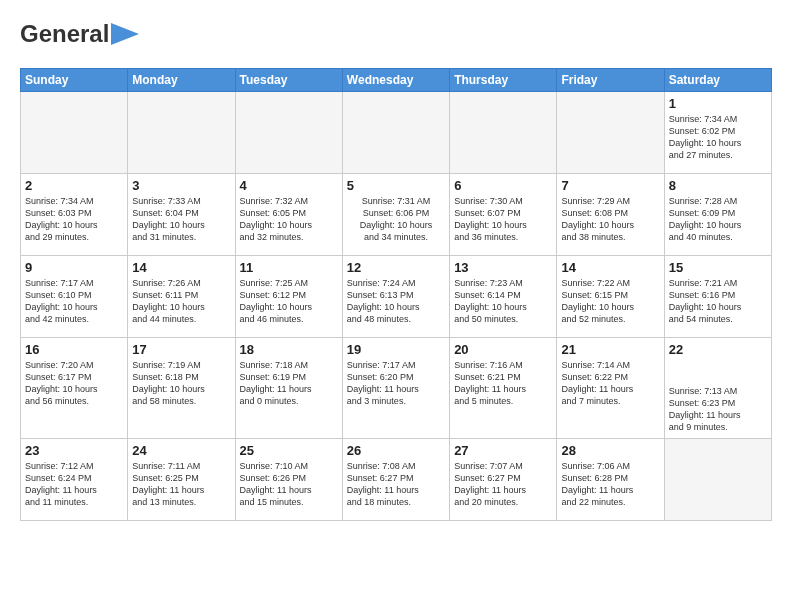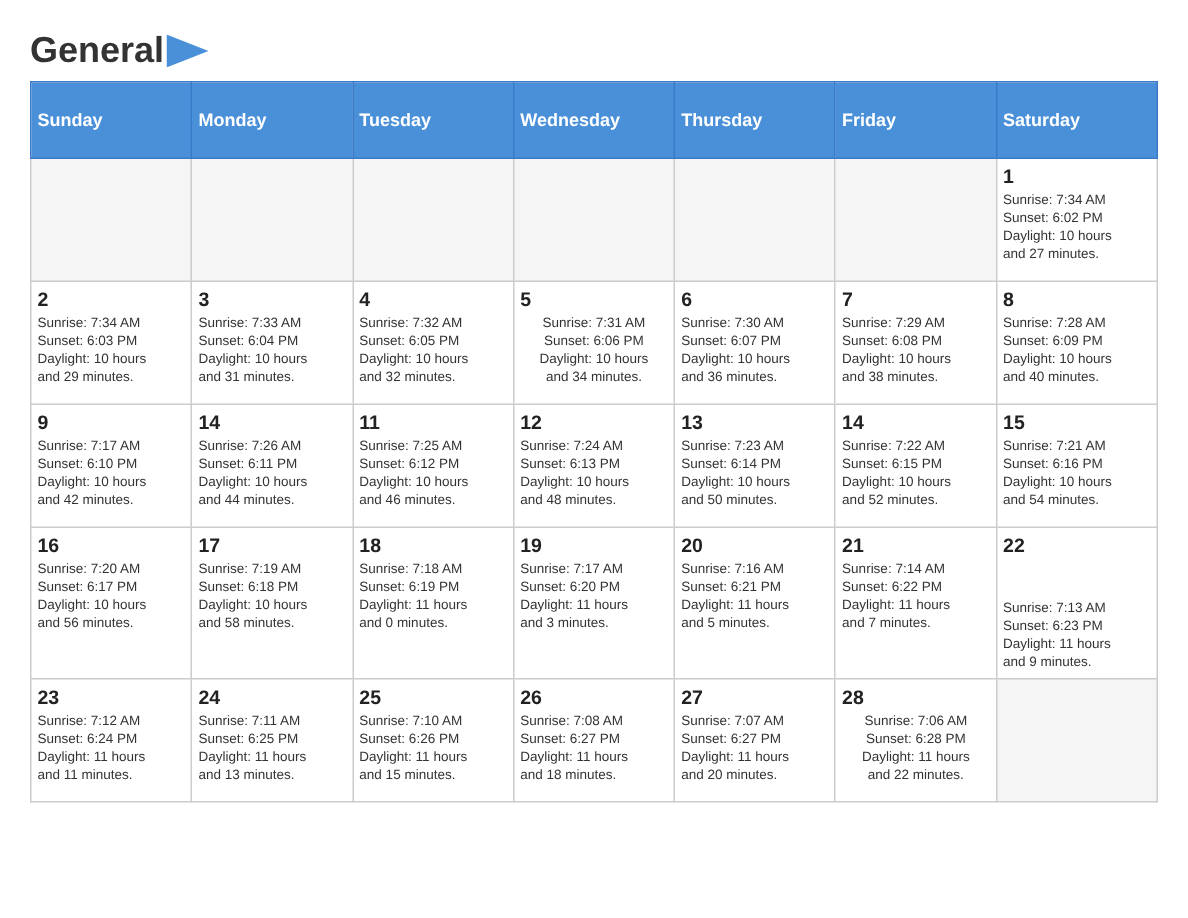--- a/index.html
+++ b/index.html
@@ -11,21 +11,21 @@
       overflow: hidden;
     }
     .container {
       width: 792px;
       padding: 20px 20px 10px 20px;
     }
     .header {
       display: flex;
       justify-content: space-between;
       align-items: flex-start;
-      margin-bottom: 10px;
+      margin-bottom: 24px;
     }
     .title-block {
       text-align: right;
     }
     .month-title {
       font-size: 32px;
       font-weight: bold;
       color: #333;
     }
     .location {
@@ -35,21 +35,21 @@
     .calendar {
       width: 100%;
       border-collapse: collapse;
       table-layout: fixed;
     }
     .calendar th {
       background-color: #4a90d9;
       color: #fff;
       font-size: 12px;
       font-weight: bold;
-      padding: 18px 4px;
+      padding: 4px 4px;
       text-align: left;
       border: 1px solid #3a7bc8;
     }
     .calendar td {
       border: 1px solid #ccc;
       vertical-align: top;
       padding: 4px 4px;
       font-size: 9.5px;
       color: #333;
       height: 82px;
@@ -309,21 +309,21 @@
           </td>
           <td>
             <span class="day-num">27</span>
             <div class="day-info" style="white-space: pre-line;">Sunrise: 7:07 AM
 Sunset: 6:27 PM
 Daylight: 11 hours
 and 20 minutes.</div>
           </td>
           <td>
             <span class="day-num">28</span>
-            <div class="day-info" style="white-space: pre-line; text-align: center;">Sunrise: 7:06 AM
+            <div class="day-info" style="white-space: pre-line;">Sunrise: 7:06 AM
 Sunset: 6:28 PM
 Daylight: 11 hours
 and 22 minutes.</div>
           </td>
           <td class="empty"></td>
         </tr>
       </tbody>
   </table>
 </div>
 

